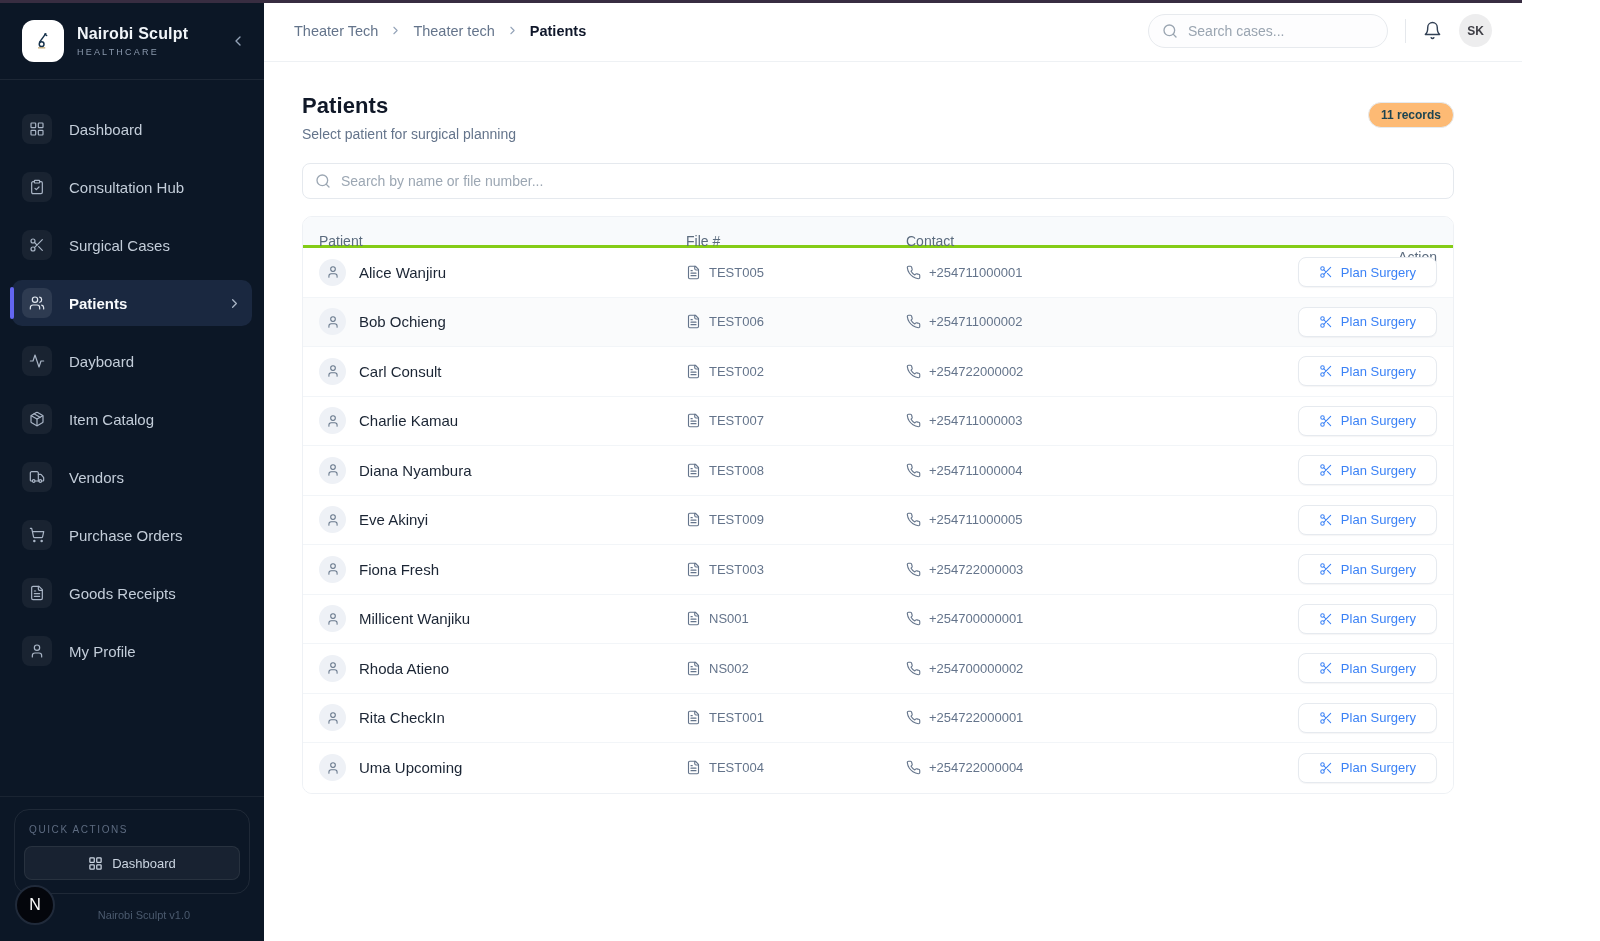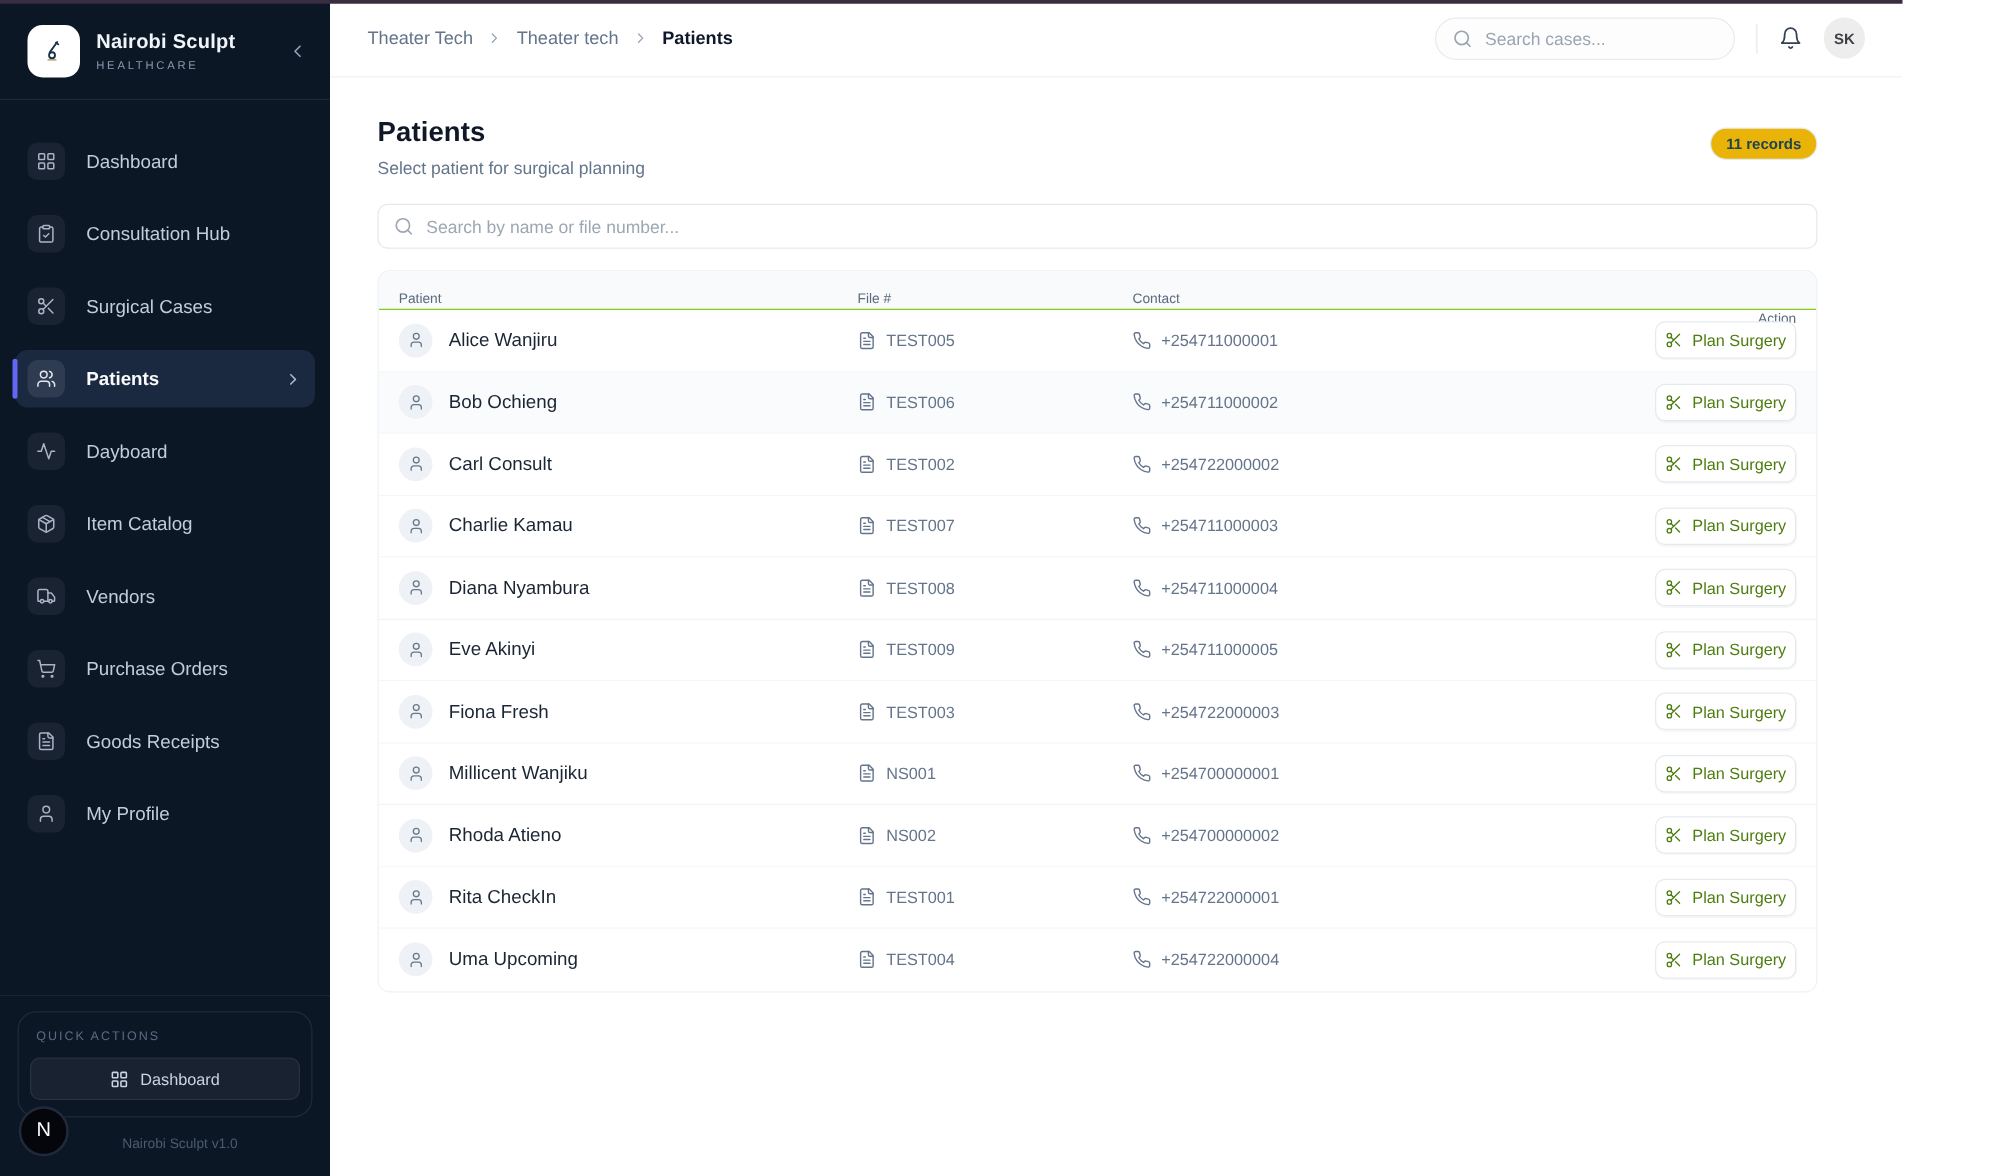--- a/index.html
+++ b/index.html
@@ -63,45 +63,45 @@
   .hdr-divider { width:1px; height:24px; background:#e5e8ec; }
   .bell-btn { color:#334155; display:flex; cursor:pointer; }
   .avatar { width:33px; height:33px; border-radius:50%; background:#ededee; color:#3f3f46;
     font-size:12px; font-weight:700; display:flex; align-items:center; justify-content:center; cursor:pointer; }
 
   .content { padding:31px 68px 0 38px; }
   .title-row { display:flex; align-items:flex-start; justify-content:space-between; }
   .page-title { font-size:22px; font-weight:700; color:#101828; letter-spacing:.1px; }
   .page-subtitle { font-size:14px; color:#64748b; margin-top:7px; }
   .records-badge { border:1px solid #e5eaee; border-radius:999px; padding:5px 12px; font-size:12px;
-    font-weight:700; color:#1c4451; margin-top:9px; background:#eab308; white-space:nowrap; }
+    font-weight:700; color:#1c4451; margin-top:9px; background:#fdba74; white-space:nowrap; }
 
   .search-box { margin-top:21px; display:flex; align-items:center; gap:10px; height:36px;
     border:1px solid #e5e9ee; border-radius:8px; padding:0 12px; background:#fff; color:#9ca7b3; }
   .search-box input { border:none; outline:none; background:transparent; font-size:14px;
     color:#334155; width:100%; font-family:inherit; }
   .search-box input::placeholder { color:#9ca7b3; }
 
   .table { margin-top:17px; border:1px solid #eef1f5; border-radius:10px; overflow:hidden; }
   .thead { display:grid; grid-template-columns:367px 220px 1fr 150px; background:#f8fafc;
-    height:31px; align-items:center; padding:0 16px; font-size:11px; color:#5b6b7e;
-    border-bottom:1px solid #84cc16; }
+    height:31px; align-items:center; padding:0 16px; font-size:14px; color:#5b6b7e;
+    border-bottom:3px solid #84cc16; }
   .thead .th-action { text-align:right;margin-top:32px; }
   .row { display:grid; grid-template-columns:367px 220px 1fr 150px; align-items:center;
     height:49.5px; padding:0 16px; border-bottom:1px solid #f2f5f8; background:#fff; }
   .row:last-child { border-bottom:none; }
   .row:nth-child(2) { background:#fafbfc; }
   .cell-patient { display:flex; align-items:center; gap:13px; }
   .avatar-sm { width:27px; height:27px; border-radius:50%; background:#eef1f6; color:#68788c;
     display:flex; align-items:center; justify-content:center; flex:0 0 auto; }
   .p-name { font-size:15px; color:#1b2534; font-weight:500; }
   .cell-file, .cell-contact { display:flex; align-items:center; gap:8px; color:#64748b; font-size:13px; }
   .cell-action { display:flex; justify-content:flex-end; }
-  .plan-btn { display:flex; align-items:center; gap:8px; height:30px; padding:0 7px;
-    border:1px solid #e6eaef; border-radius:8px; background:#fff; color:#4d7c0f; font-size:13px;
+  .plan-btn { display:flex; align-items:center; gap:8px; height:30px; padding:0 20px;
+    border:1px solid #e6eaef; border-radius:8px; background:#fff; color:#3b82f6; font-size:13px;
     font-weight:500; cursor:pointer; box-shadow:0 1px 1px rgba(16,24,40,.04); font-family:inherit; }
   svg { display:block; }
 </style>
 </head>
 <body>
 
 <div class="app">
   <div class="topstrip"></div>
 
   <aside class="sidebar">

